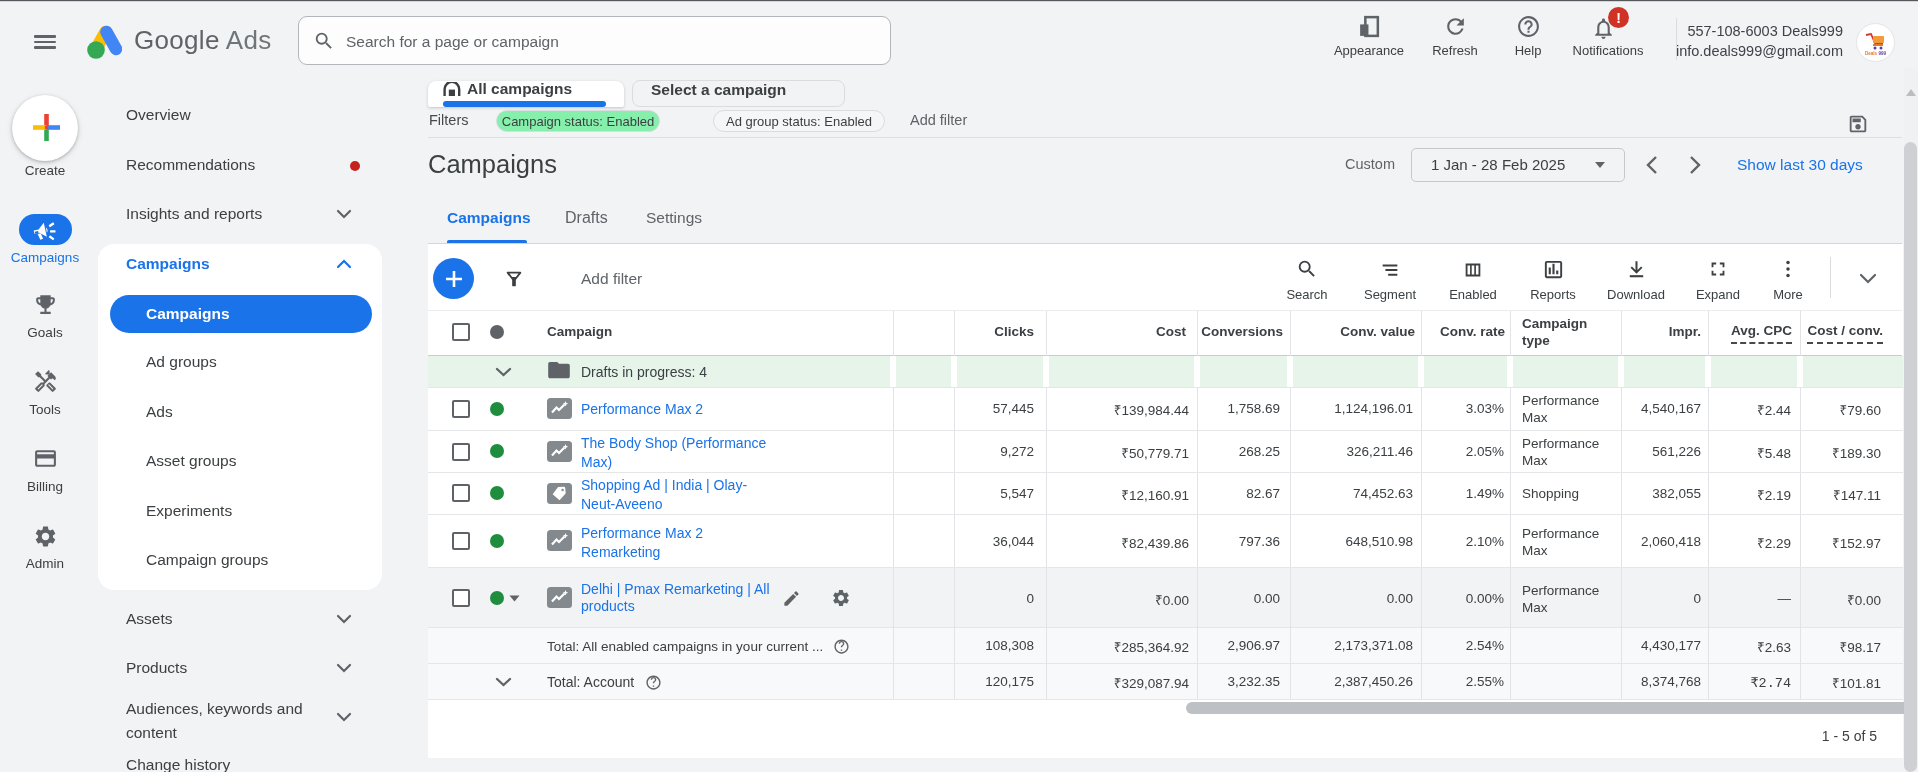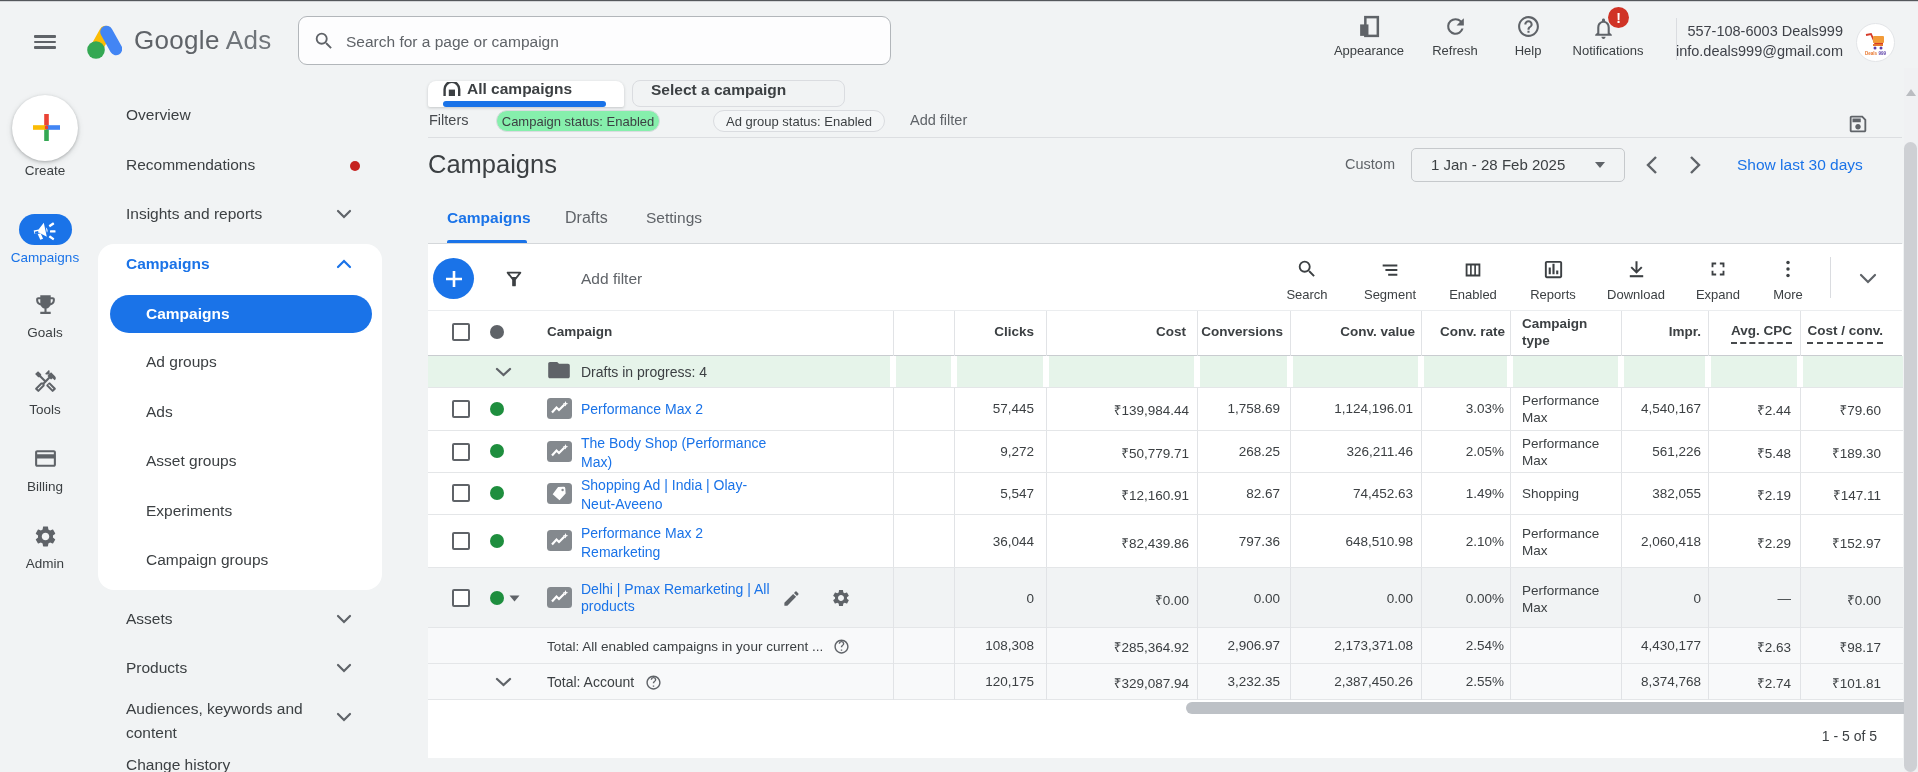--- a/index.html
+++ b/index.html
@@ -410,21 +410,21 @@
 <div class="abs" style="left:547px;top:674px;font-size:14px;">Total: Account</div>
 <svg class="abs" style="left:645px;top:673px;" width="17" height="17" viewBox="0 0 24 24" fill="#5f6368">
     <path d="M12 2C6.48 2 2 6.48 2 12s4.48 10 10 10 10-4.48 10-10S17.52 2 12 2zm0 18c-4.41 0-8-3.59-8-8s3.59-8 8-8 8 3.59 8 8-3.59 8-8 8zm-1-4h2v2h-2zm1-12c-2.21 0-4 1.79-4 4h2c0-1.1.9-2 2-2s2 .9 2 2c0 2-3 1.75-3 5h2c0-2.25 3-2.5 3-5 0-2.21-1.79-4-4-4z" transform="translate(0,1.5)"></path>
   </svg>
 <div class="num" style="left:954px;top:674px;width:80px;">120,175</div>
 <div class="num" style="left:1050px;top:674px;width:139px;">₹329,087.94</div>
 <div class="num" style="left:1200px;top:674px;width:80px;">3,232.35</div>
 <div class="num" style="left:1293px;top:674px;width:120px;">2,387,450.26</div>
 <div class="num" style="left:1424px;top:674px;width:80px;">2.55%</div>
 <div class="num" style="left:1624px;top:674px;width:77px;">8,374,768</div>
-<div class="num" style="left:1711px;top:674px;width:80px;">₹2.74</div>
+<div class="num" style="left:1711px;top:674px;width:80px;font-family:Liberation Mono, monospace;">₹2.74</div>
 <div class="num" style="left:1803px;top:674px;width:78px;">₹101.81</div>
 <div class="abs" style="left:1186px;top:702px;width:726px;height:12px;background:#bdc1c6;border-radius:6px 0 0 6px;"></div>
 <div class="abs" style="left:1677px;top:728px;width:200px;font-size:14px;text-align:right;">1 - 5 of 5</div>
 <div class="abs" style="left:1904px;top:68px;width:14px;height:704px;background:#f0f1f3;"></div>
 <svg class="abs" style="left:1905px;top:88px;" width="12" height="10" viewBox="0 0 12 10">
     <path d="M6 1 L11 8 L1 8 Z" fill="#babdc1"></path>
   </svg>
 <div class="abs" style="left:1904px;top:142px;width:13px;height:630px;background:#ced0d4;border-radius:7px;"></div>
 
 </body></html>

